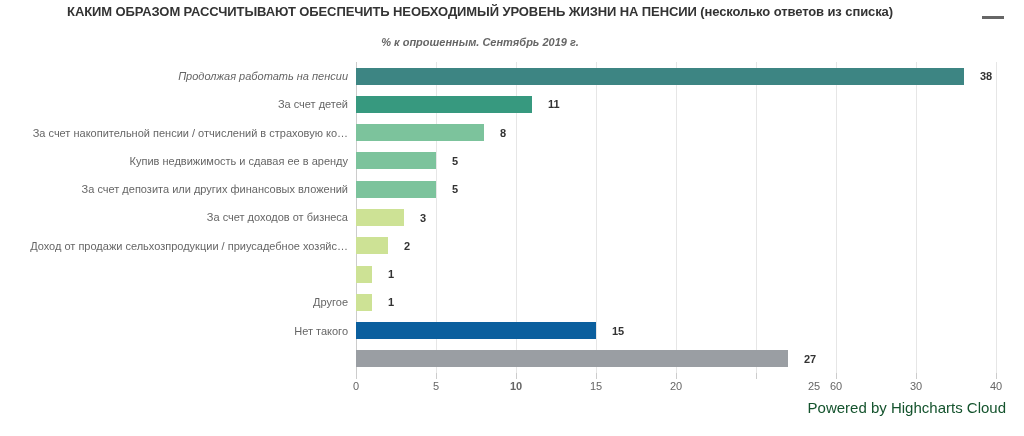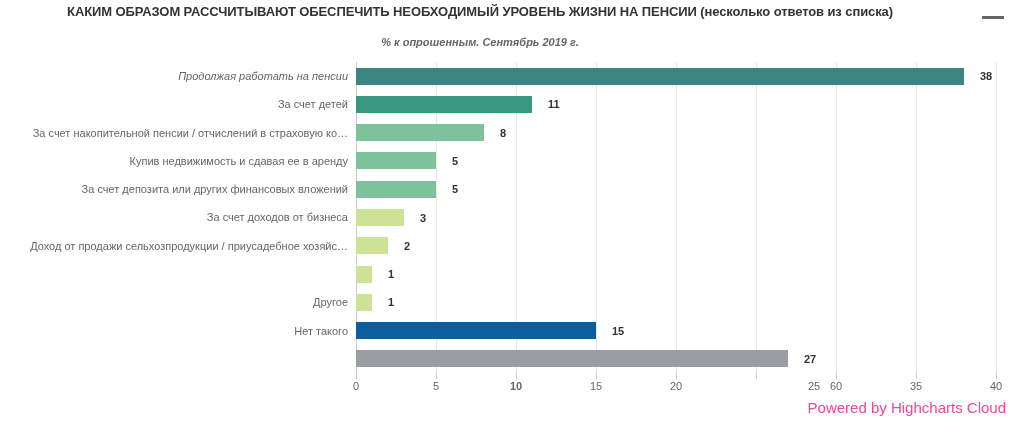--- a/index.html
+++ b/index.html
@@ -155,21 +155,21 @@
     align-items: center;
     justify-content: flex-end;
   }
 
   
   .credits {
     position: absolute;
     right: 18px;
     bottom: 20px;
     font-size: 15px;
-    color: #ec4899;
+    color: #14532d;
     white-space: nowrap;
   }
 </style>
 </head>
 <body>
 
 <div id="chart-root">
 
   <div class="chart-title">КАКИМ ОБРАЗОМ РАССЧИТЫВАЮТ ОБЕСПЕЧИТЬ НЕОБХОДИМЫЙ УРОВЕНЬ ЖИЗНИ НА ПЕНСИИ (несколько ответов из списка)</div>
   <div class="chart-subtitle">% к опрошенным. Сентябрь 2019 г.</div>
@@ -198,21 +198,21 @@
       <div class="tick" style="left: 320px;"></div>
       <div class="xlabel" style="left: 320px;">20</div>
       <div class="gridline" style="left: 400px;"></div>
       <div class="tick" style="left: 400px;"></div>
       <div class="xlabel" style="left: 418px; margin-left: 40px;">25</div>
       <div class="gridline" style="left: 480px;"></div>
       <div class="tick" style="left: 480px;"></div>
       <div class="xlabel" style="left: 480px;">60</div>
       <div class="gridline" style="left: 560px;"></div>
       <div class="tick" style="left: 560px;"></div>
-      <div class="xlabel" style="left: 560px;">35</div>
+      <div class="xlabel" style="left: 560px;">30</div>
       <div class="gridline" style="left: 640px;"></div>
       <div class="tick" style="left: 640px;"></div>
       <div class="xlabel" style="left: 640px;">40</div>
       <div class="row" style="top: 5.63636px; height: 17px;">
         <div class="bar" style="width: 608px; background: rgb(61, 133, 131);"></div>
         <div class="bar-value" style="left: 608px;">38</div>
       </div>
       <div class="row" style="top: 33.9091px; height: 17px;">
         <div class="bar" style="width: 176px; background: rgb(55, 153, 127);"></div>
         <div class="bar-value" style="left: 176px;">11</div>

